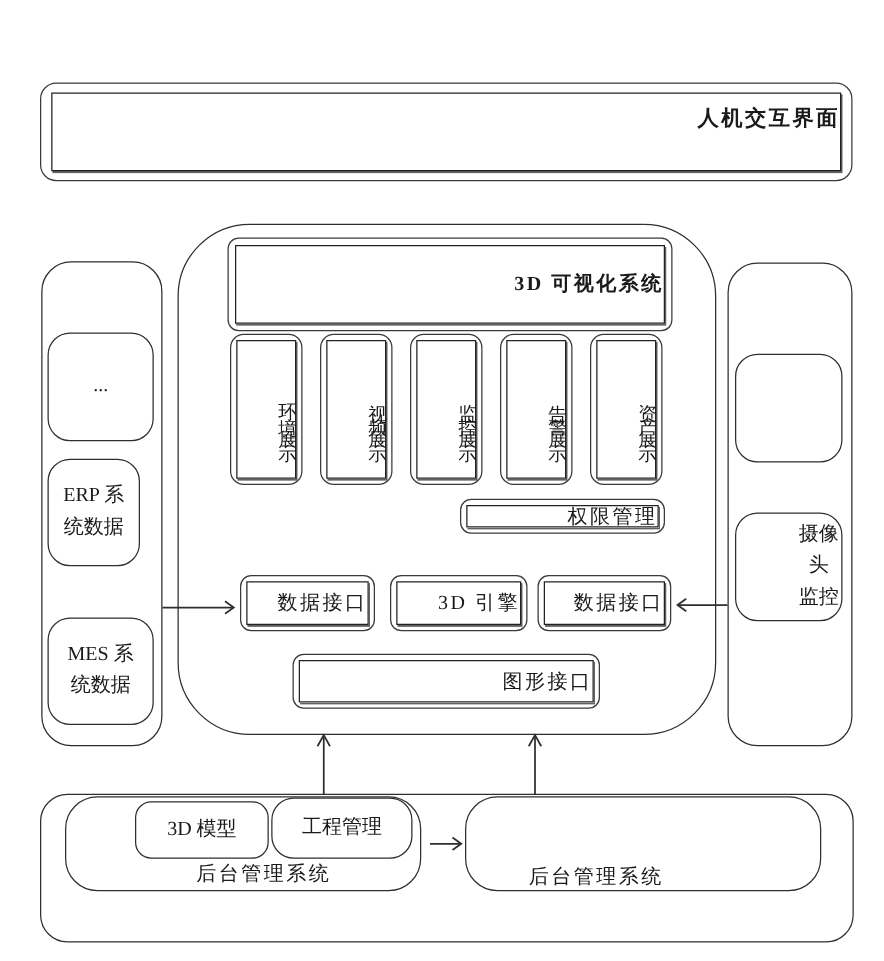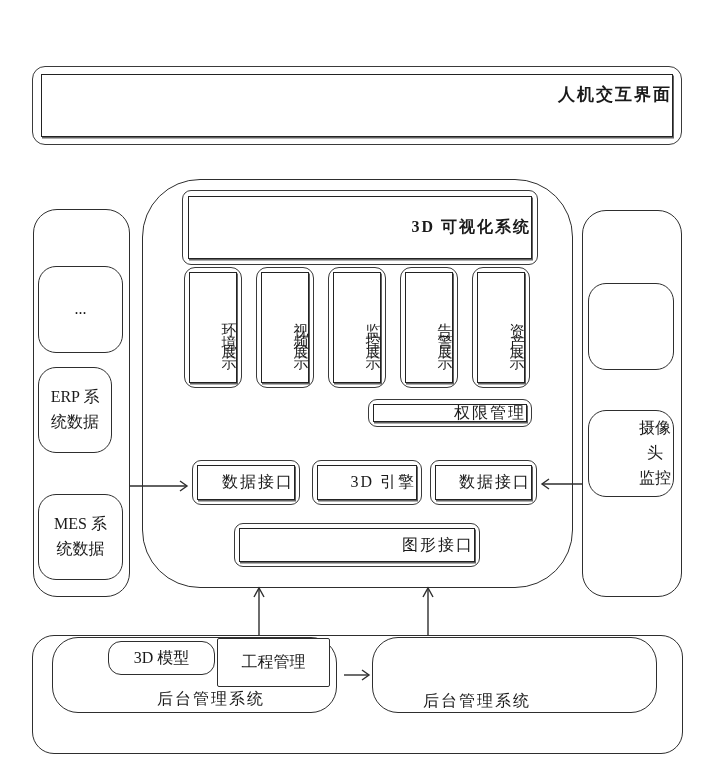--- a/index.html
+++ b/index.html
@@ -119,24 +119,24 @@
 
   <div class="dbox" style="left:234px;top:523px;width:246px;height:44px;">
     <div class="inner">
         <span class="lbl">图形接口</span>
       </div>
   </div>
 
   <div class="rc" style="left:32px;top:635px;width:651px;height:119px;border-radius:22px;"></div>
 
   <div class="rc" style="left:52px;top:637px;width:285px;height:76px;border-radius:26px;"></div>
-  <div class="item" style="left:108px;top:641px;width:107px;height:34px;border-radius:13px;">
+  <div class="item" style="left:108px;top:641px;width:107px;height:46px;border-radius:13px;">
     <span>3D 模型</span>
   </div>
-  <div class="item" style="left:217px;top:638px;width:113px;height:49px;border-radius:2px;">
+  <div class="item" style="left:217px;top:638px;width:113px;height:49px;border-radius:18px;">
     <span>工程管理</span>
   </div>
   <div class="syslabel" style="left:121px;top:689px;width:180px;">后台管理系统</div>
 
   <div class="rc" style="left:372px;top:637px;width:285px;height:76px;border-radius:26px;"></div>
   <div class="syslabel" style="left:387px;top:691px;width:180px;">后台管理系统</div>
 
   <svg style="left:128px;top:477px;" width="64" height="18" viewBox="0 0 64 18">
     <line x1="2" y1="9" x2="59" y2="9"></line>
     <polyline points="52,4 59,9 52,14"></polyline>

